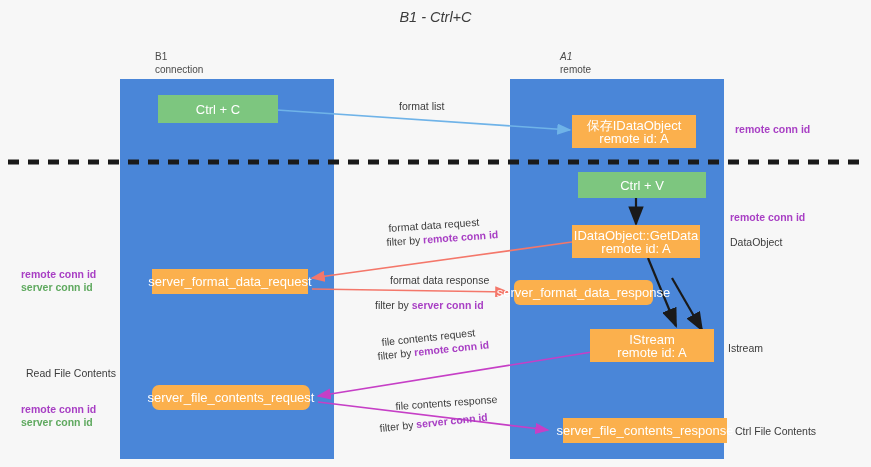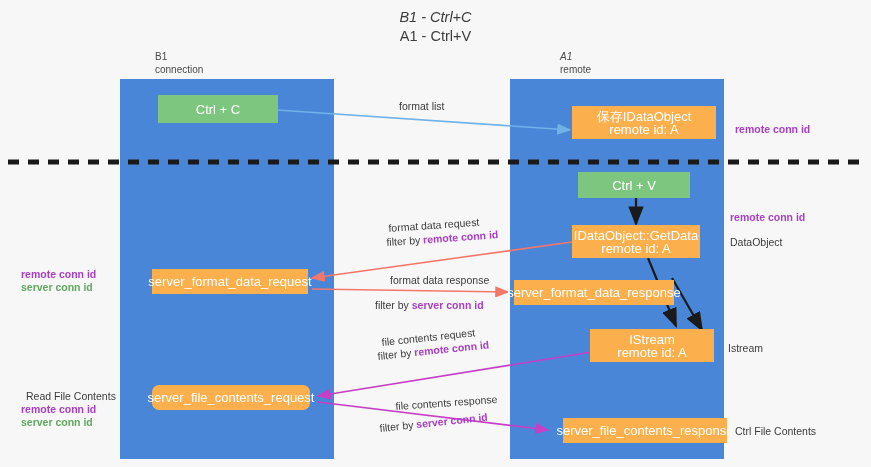--- a/index.html
+++ b/index.html
@@ -83,21 +83,20 @@
     height: 467px;
     pointer-events: none;
   }
 </style>
 </head>
 <body>
 
 <div id="stage">
 
   <div class="title" style="top:8px;font-style:italic;">B1 - Ctrl+C</div>
-  <div class="title" style="top:27px;">A1 - Ctrl+V</div>
 
   <div class="lane-head" style="left:155px; top:50px; width:120px;">B1</div>
   <div class="lane-head" style="left:155px; top:63px; width:120px;">connection</div>
   <div class="lane-head" style="left:560px; top:50px; width:120px;font-style:italic;">A1</div>
   <div class="lane-head" style="left:560px; top:63px; width:120px;">remote</div>
 
   <div class="lane" style="left:120px; top:79px; width:214px; height:380px;"></div>
   <div class="lane" style="left:510px; top:79px; width:214px; height:380px;"></div>
 
   <svg class="overlay" viewBox="0 0 871 467">
@@ -132,39 +131,39 @@
 
     <line x1="592" y1="352" x2="318" y2="396" stroke="#c63fc6" stroke-width="1.6" marker-end="url(#ar-mag)"></line>
 
     <line x1="318" y1="402" x2="548" y2="430" stroke="#c63fc6" stroke-width="1.6" marker-end="url(#ar-mag)"></line>
   </svg>
 
   <div class="node green" style="left:158px; top:95px;  width:120px; height:28px;">
     <span>Ctrl + C</span>
   </div>
 
-  <div class="node orange" style="left:572px; top:106px; width:144px; height:33px;">
+  <div class="node orange" style="left:572px; top:115px; width:124px; height:33px;">
     <span>保存IDataObject</span>
     <span>remote id: A</span>
   </div>
 
-  <div class="node green" style="left:578px; top:172px; width:112px; height:26px;">
+  <div class="node green" style="left:578px; top:172px; width:128px; height:26px;">
     <span>Ctrl + V</span>
   </div>
 
   <div class="node orange" style="left:572px; top:225px; width:128px; height:33px;">
     <span>IDataObject::GetData</span>
     <span>remote id: A</span>
   </div>
 
   <div class="node orange" style="left:152px; top:269px; width:156px; height:25px;">
     <span>server_format_data_request</span>
   </div>
 
-  <div class="node orange" style="left:514px; top:280px; width:160px; height:25px;">
+  <div class="node orange" style="left:514px; top:280px; width:139px; height:25px;border-radius:6px;">
     <span>server_format_data_response</span>
   </div>
 
   <div class="node orange" style="left:590px; top:329px; width:124px; height:33px;">
     <span>IStream</span>
     <span>remote id: A</span>
   </div>
 
   <div class="node orange" style="left:152px; top:385px; width:158px; height:25px;border-radius:7px;">
     <span>server_file_contents_request</span>
@@ -190,17 +189,17 @@
 
   <div class="lbl purple" style="left:735px; top:123px;">remote conn id</div>
   <div class="lbl purple" style="left:730px; top:211px;">remote conn id</div>
   <div class="lbl plain" style="left:730px; top:236px;">DataObject</div>
   <div class="lbl plain" style="left:728px; top:342px;">Istream</div>
   <div class="lbl plain" style="left:735px; top:425px;">Ctrl File Contents</div>
 
   <div class="lbl purple" style="left:21px; top:268px;">remote conn id</div>
   <div class="lbl green" style="left:21px; top:281px;">server conn id</div>
 
-  <div class="lbl plain" style="left:26px; top:390px;">Read File Contents</div>
+  <div class="lbl plain" style="left:26px; top:367px;">Read File Contents</div>
   <div class="lbl purple" style="left:21px; top:403px;">remote conn id</div>
   <div class="lbl green" style="left:21px; top:416px;">server conn id</div>
 
 </div>
 
 </body></html>

